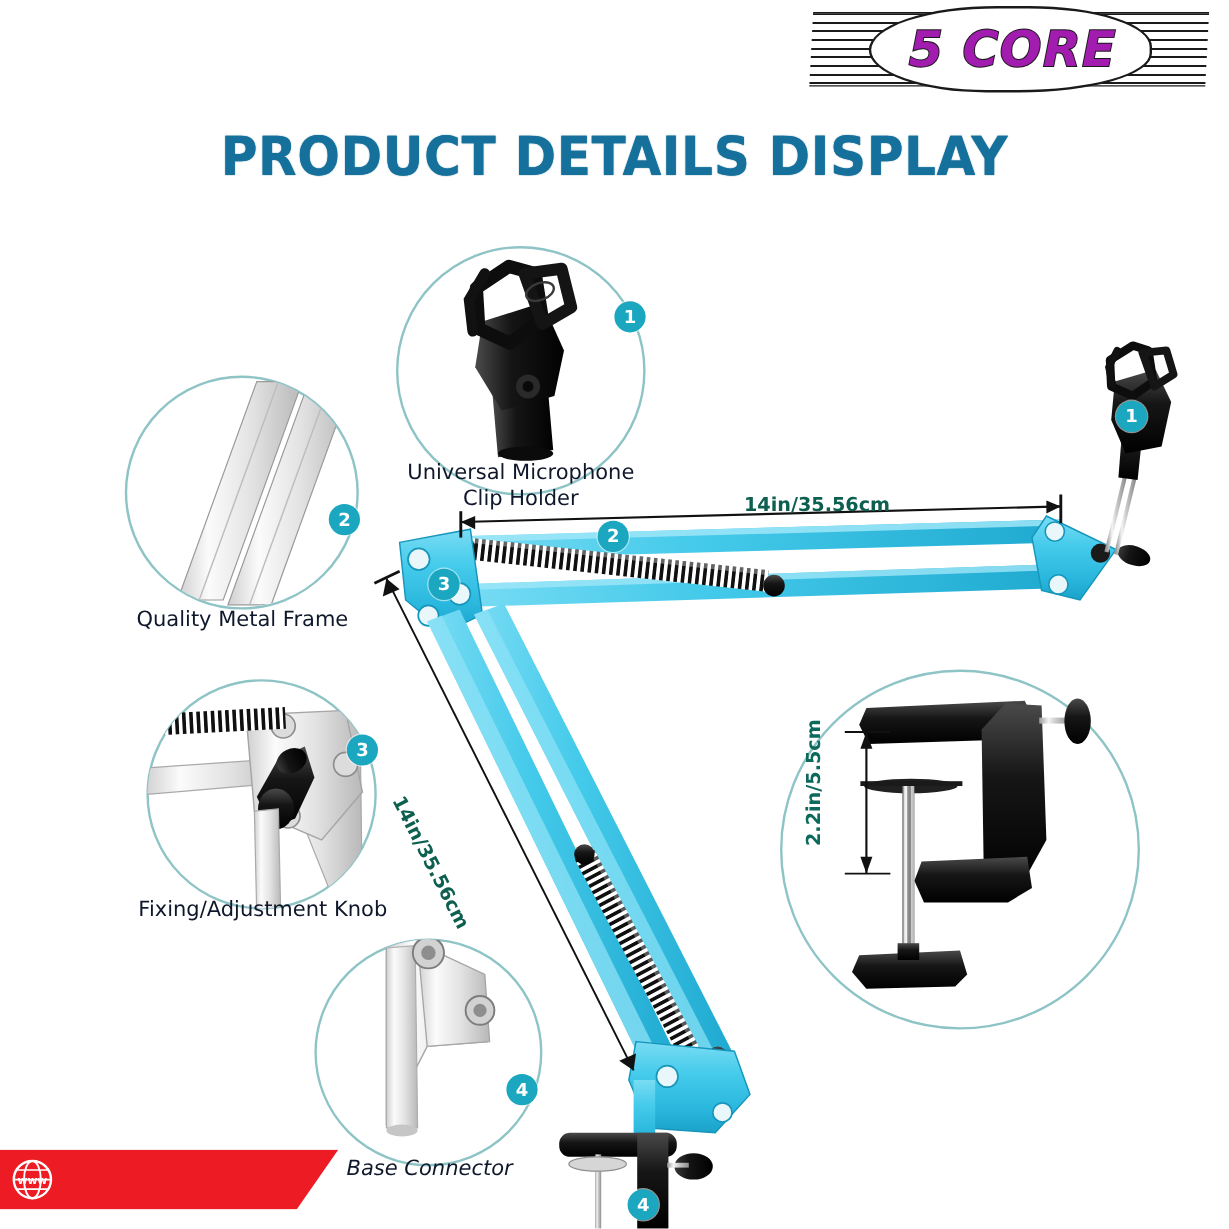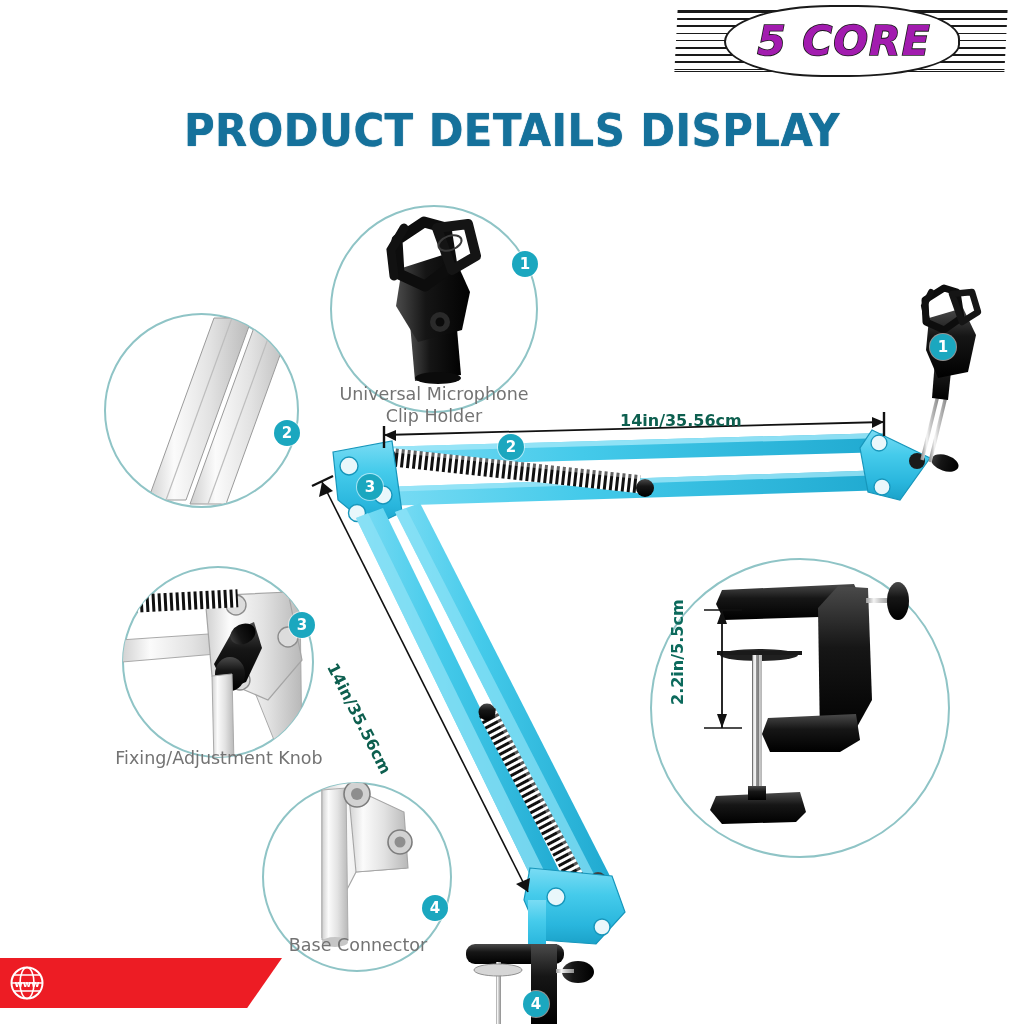--- a/index.html
+++ b/index.html
@@ -71,21 +71,21 @@
     position: absolute;
     border: 2.2px solid #8fc4c6;
     border-radius: 50%;
     background: transparent;
   }
   .callout-label {
     position: absolute;
     text-align: center;
     font-family: "DejaVu Sans", sans-serif;
     font-size: 17.5px;
-    color: #737373;
+    color: #0f172a;
     line-height: 1.28;
     white-space: pre-line;
   }
 
   
   .badge {
     position: absolute;
     width: 26px; height: 26px;
     border-radius: 50%;
     background: #1ba7bf;
@@ -329,20 +329,21 @@
         <circle cx="201" cy="410" r="96"></circle>
       </clipPath>
     <g clip-path="url(#clip2)">
       <polygon points="148,500 214,318 252,318 186,500" fill="url(#metalGrad)" stroke="#9a9a9a" stroke-width="1"></polygon>
       <polygon points="190,504 256,322 292,322 226,504" fill="url(#metalGrad)" stroke="#9a9a9a" stroke-width="1"></polygon>
       <line x1="166" y1="500" x2="232" y2="318" stroke="#bdbdbd" stroke-width="1.2"></line>
       <line x1="208" y1="504" x2="274" y2="322" stroke="#bdbdbd" stroke-width="1.2"></line>
     </g>
   </svg>
   <div class="badge" style="left:274px; top:420px;">2</div>
+  <div class="callout-label" style="left:92px; top:506px; width:220px;">Quality Metal Frame</div>
 
   <div class="callout-circle" style="left:122px; top:566px; width:192px; height:192px;"></div>
   <svg class="art" width="1024" height="1024" viewBox="0 0 1024 1024">
     <clipPath id="clip3">
         <circle cx="218" cy="662" r="95"></circle>
       </clipPath>
     <g clip-path="url(#clip3)">
 
       <polygon points="120,640 238,632 240,652 122,662" fill="url(#metalGrad)" stroke="#a9a9a9" stroke-width="1"></polygon>
       <polygon points="218,600 300,596 302,760 282,760" fill="url(#metalGrad)" stroke="#a9a9a9" stroke-width="1"></polygon>
@@ -376,21 +377,21 @@
       <polygon points="322,790 346,788 348,940 322,940" fill="url(#metalGrad)" stroke="#adadad" stroke-width="1"></polygon>
       <path d="M348,786 L404,812 L408,868 L356,872 Z" fill="url(#metalGrad)" stroke="#a5a5a5" stroke-width="1.1"></path>
       <circle cx="357" cy="794" r="13" fill="#d2d2d2" stroke="#7d7d7d" stroke-width="1.6"></circle>
       <circle cx="357" cy="794" r="6" fill="#8e8e8e"></circle>
       <circle cx="400" cy="842" r="12" fill="#d2d2d2" stroke="#7d7d7d" stroke-width="1.6"></circle>
       <circle cx="400" cy="842" r="5.5" fill="#8e8e8e"></circle>
       <ellipse cx="335" cy="942" rx="13" ry="5" fill="#c6c6c6"></ellipse>
     </g>
   </svg>
   <div class="badge" style="left:422px; top:895px;">4</div>
-  <div class="callout-label" style="left:258px; top:934px; width:200px;">Base Connector</div>
+  <div class="callout-label" style="left:258px; top:963px; width:200px;font-style:italic;">Base Connector</div>
 
   <div class="callout-circle" style="left:650px; top:558px; width:300px; height:300px;"></div>
   <svg class="art" width="1024" height="1024" viewBox="0 0 1024 1024">
     <g>
 
       <path d="M722,590 L854,584 L864,606 L852,616 L724,620 L716,604 Z" fill="url(#blackGradV)"></path>
 
       <path d="M838,586 L868,588 L872,700 L852,736 L820,740 L818,608 Z" fill="url(#blackGradV)"></path>
 
       <path d="M768,718 L856,714 L860,740 L840,752 L770,752 L762,734 Z" fill="url(#blackGradV)"></path>

